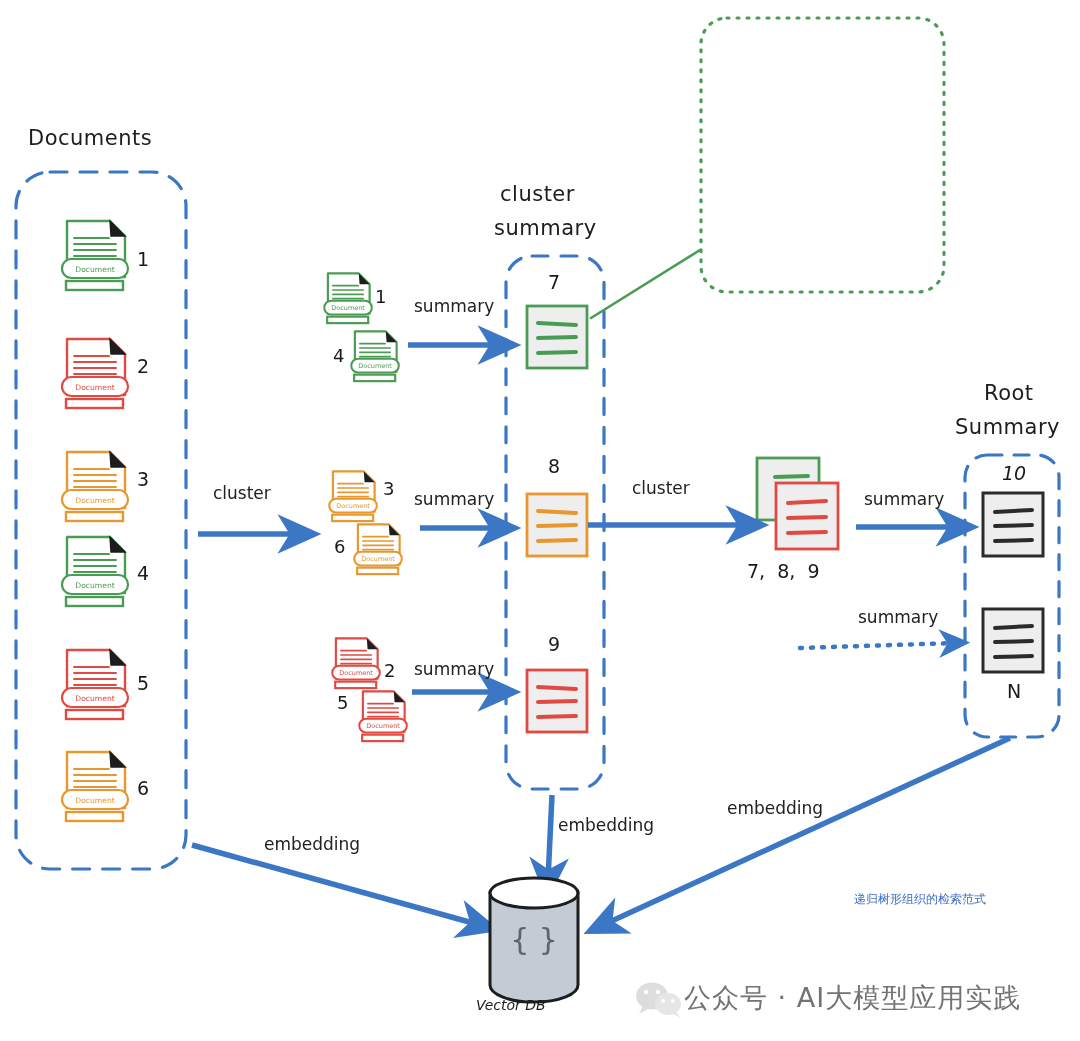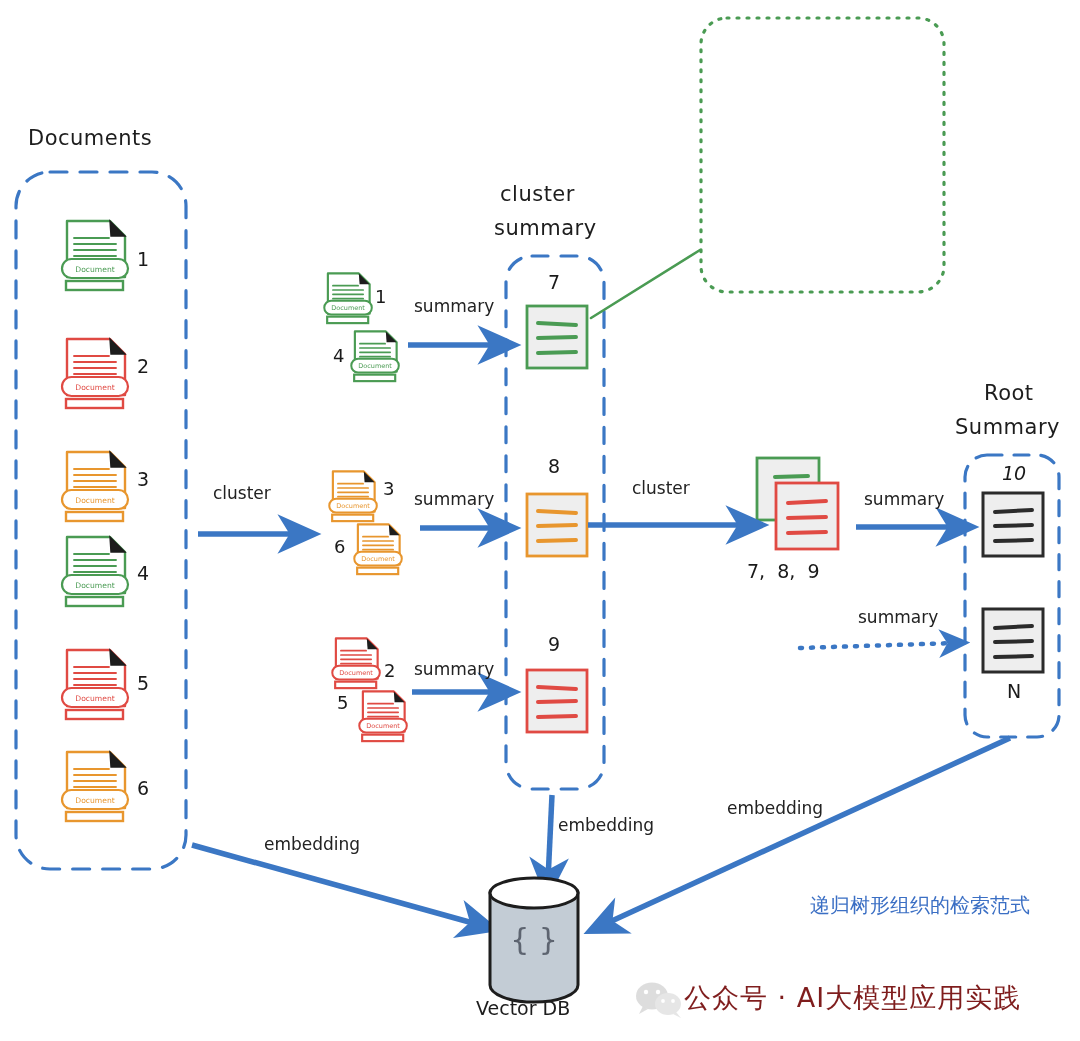--- a/index.html
+++ b/index.html
@@ -9,23 +9,23 @@
   #svgroot{position:absolute;left:0;top:0;width:1080px;height:1041px;}
 
   .hand{font-family:"DejaVu Sans", sans-serif;}
   .lbl{position:absolute;white-space:pre;color:#1d1d1d;}
 
   .title-lbl{font-size:21px;letter-spacing:.5px;}
   .step-lbl{font-size:17px;color:#222;}
   .num-lbl{font-size:19px;color:#1a1a1a;}
   .small-num{font-size:18px;color:#1a1a1a;}
   .callout-txt{font-size:19px;color:#111;line-height:1.45;}
-  .brand{color:#3b6fc4;font-size:20px;text-align:center;line-height:1.5;}
-  .wm{color:#7f1d1d;font-size:27px;letter-spacing:1px;}
-  .vdb-lbl{font-size:19px;}
+  .brand{color:#3b6fc4;font-size:12px;text-align:center;line-height:1.5;}
+  .wm{color:#737373;font-size:27px;letter-spacing:1px;}
+  .vdb-lbl{font-size:14px;font-style:italic;}
 </style>
 </head>
 <body>
 
 <div id="stage">
 
   <svg id="svgroot" viewBox="0 0 1080 1041">
     <defs>
       <marker id="ah-blue" markerWidth="9" markerHeight="9" refX="4.5" refY="4.5" orient="auto">
         <path d="M0.4,0.9 L8.4,4.5 L0.4,8.1 L2.6,4.5 Z" fill="#3b77c4"></path>

